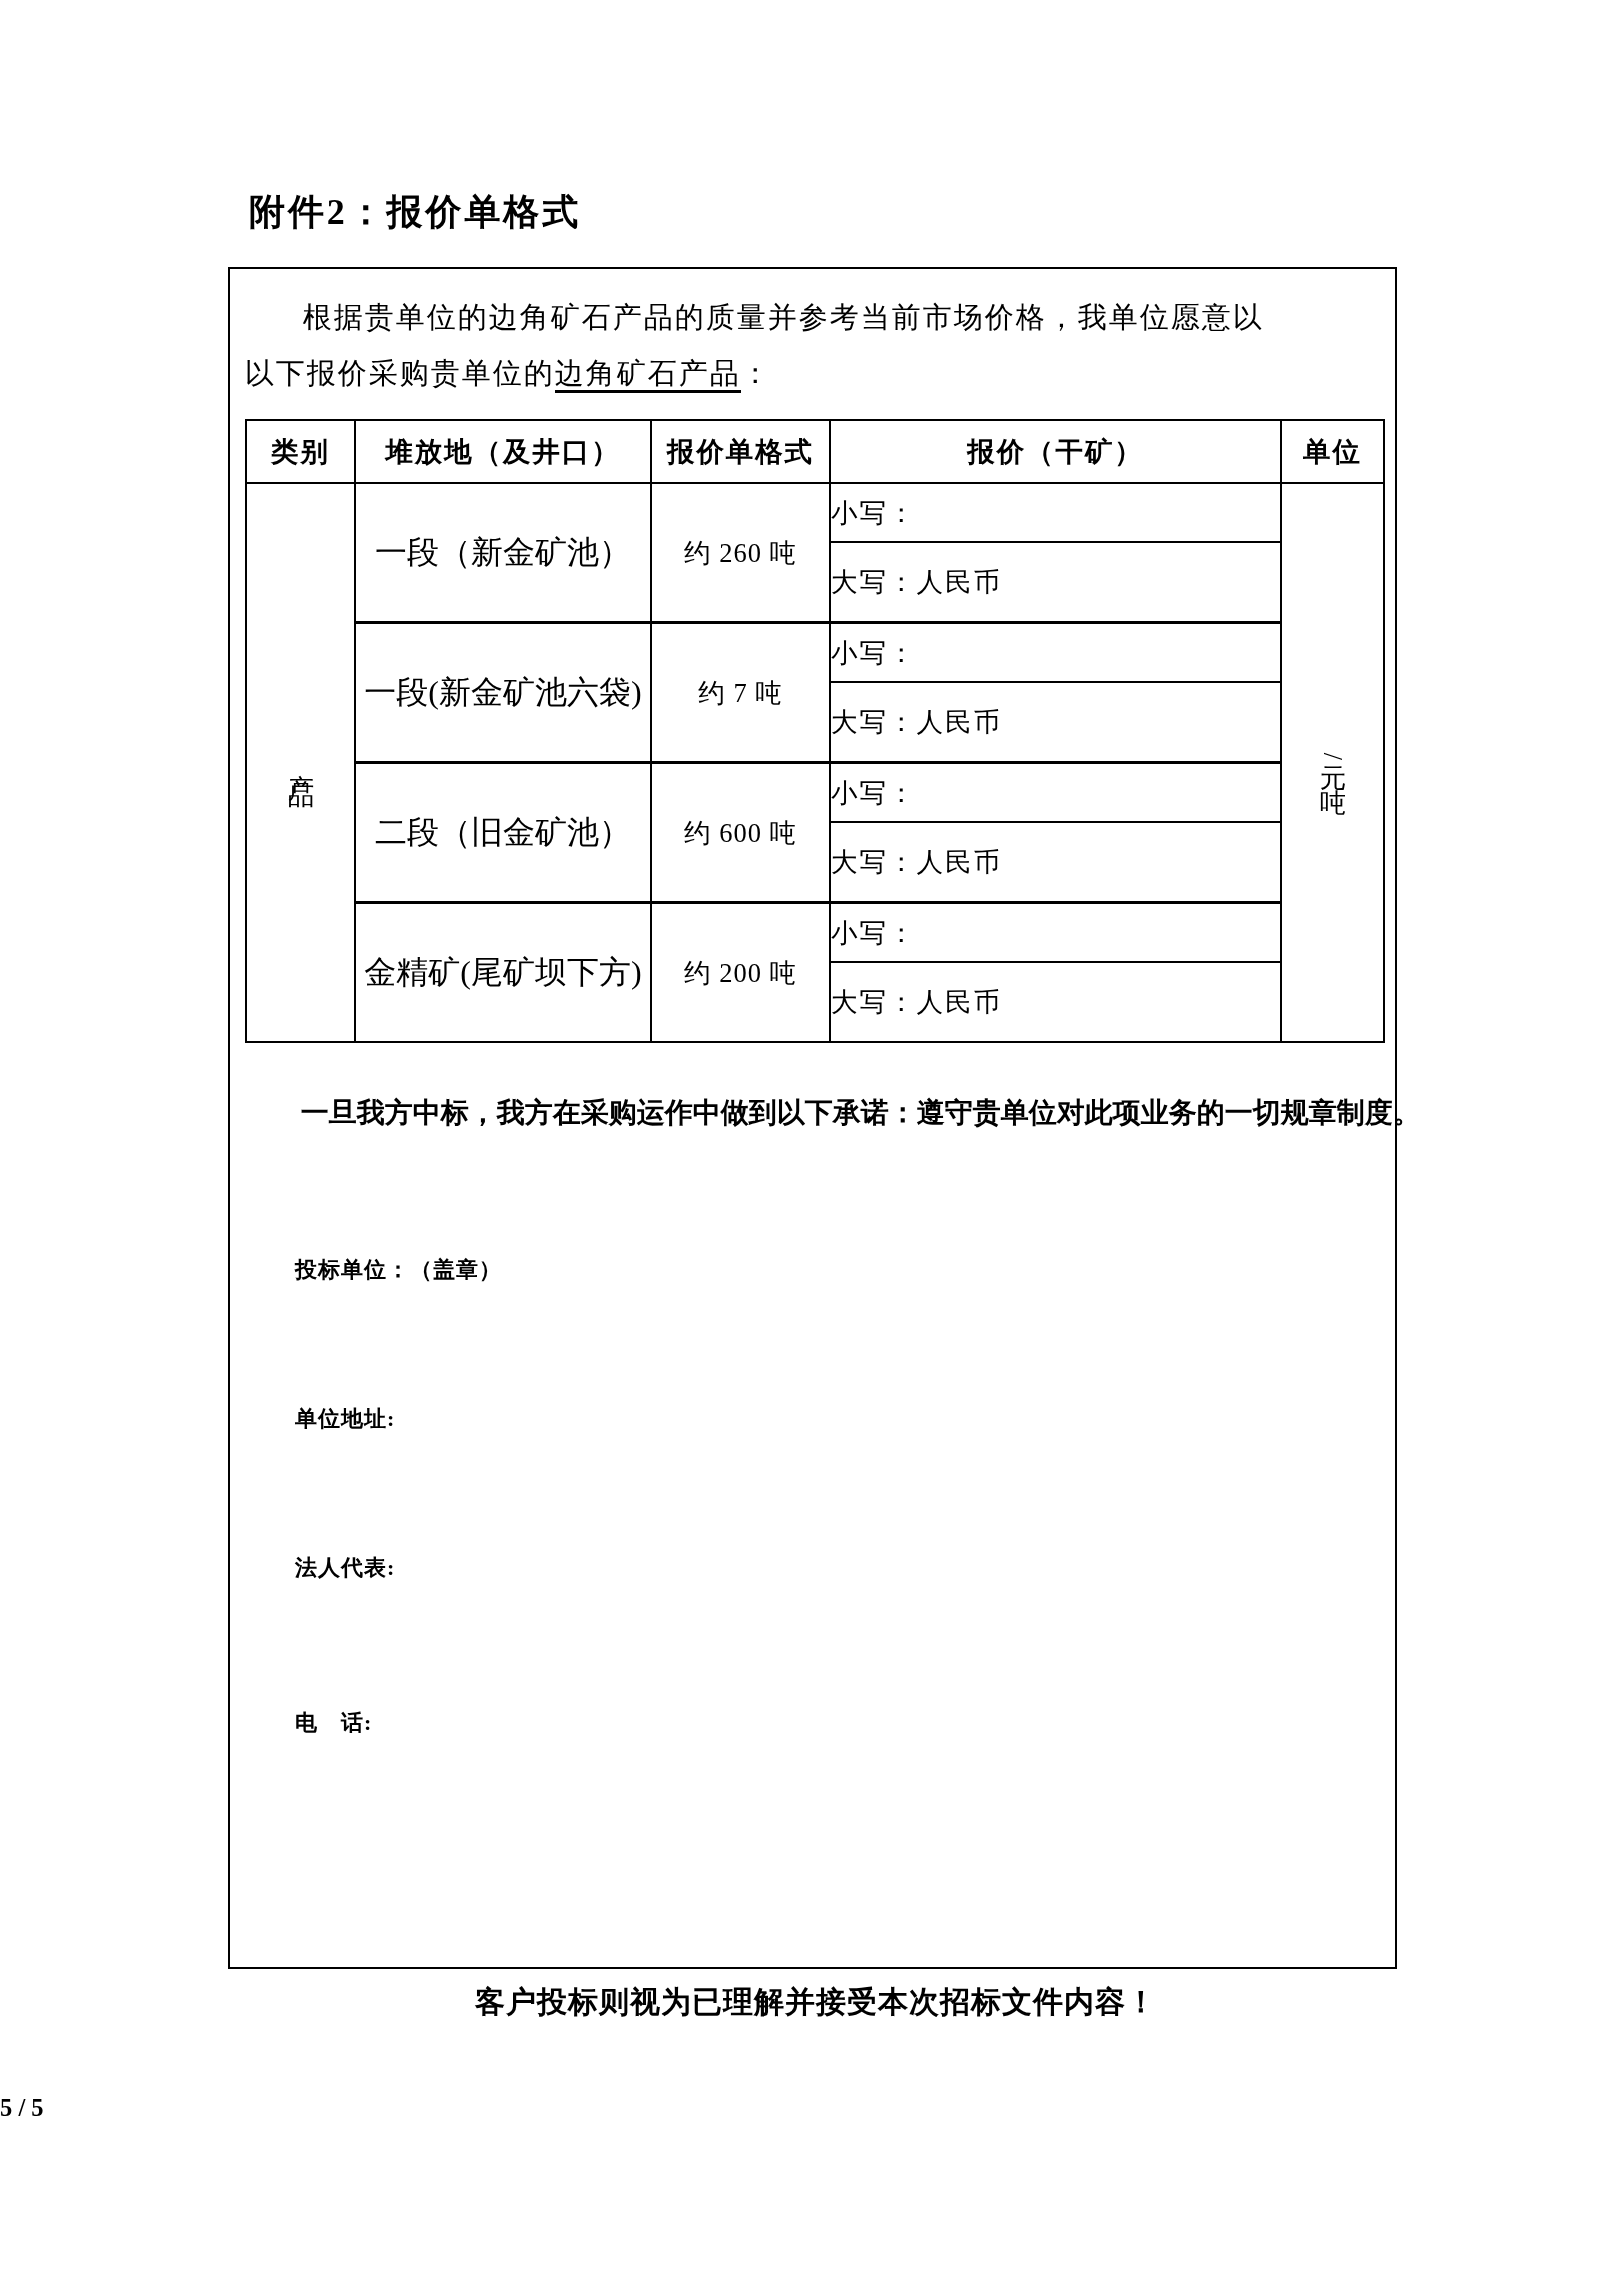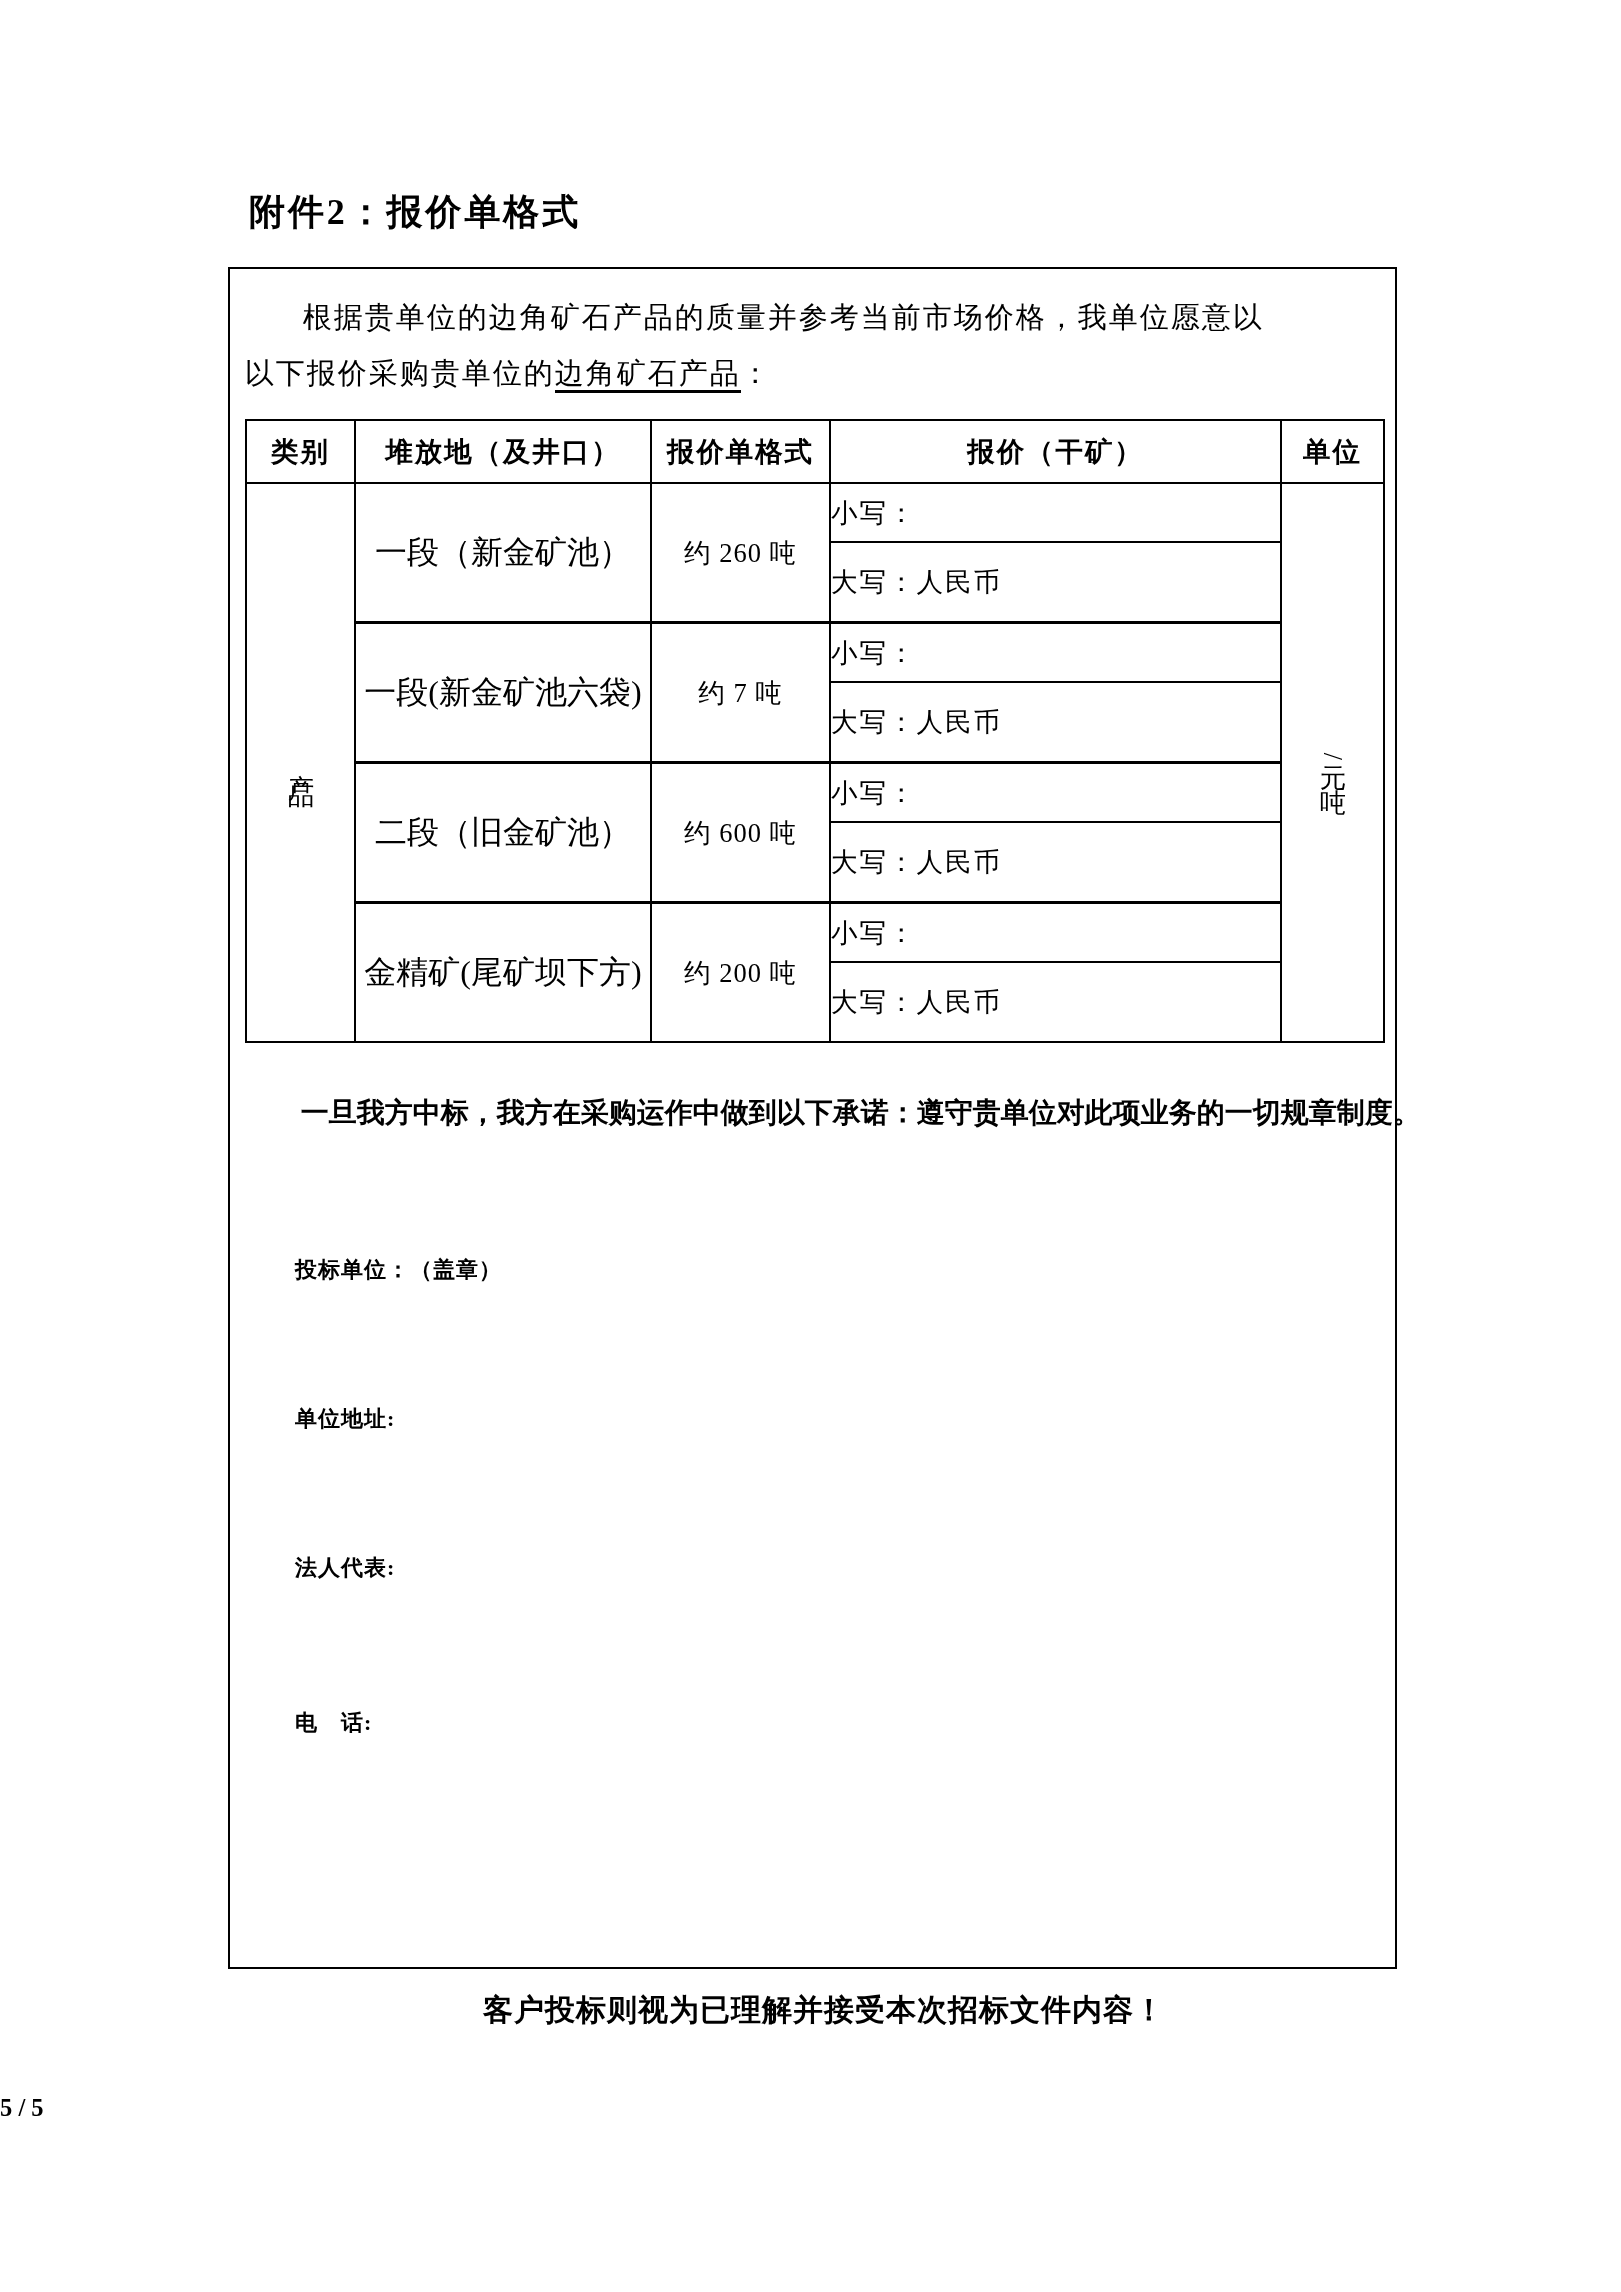--- a/index.html
+++ b/index.html
@@ -79,21 +79,21 @@
     margin:16px;
     font-size:22px;font-weight:600;letter-spacing:1px;
     white-space:nowrap;
   }
   .field-0{top:970px;}
   .field-1{top:1119px;}
   .field-2{top:1268px;}
   .field-3{top:1423px;}
   .footer-note{
     position:absolute;top:1978px;left:228px;width:1168px;
-    margin:12px;
+    margin:4px;
     text-align:center;
     font-size:30px;font-weight:700;letter-spacing:1px;
   }
   .page-number{
     position:absolute;top:2094px;left:0;width:1621px;
     margin:0;
     text-align:left;
     font-size:24.5px;font-weight:700;
     font-family:"Liberation Serif", serif;
   }

